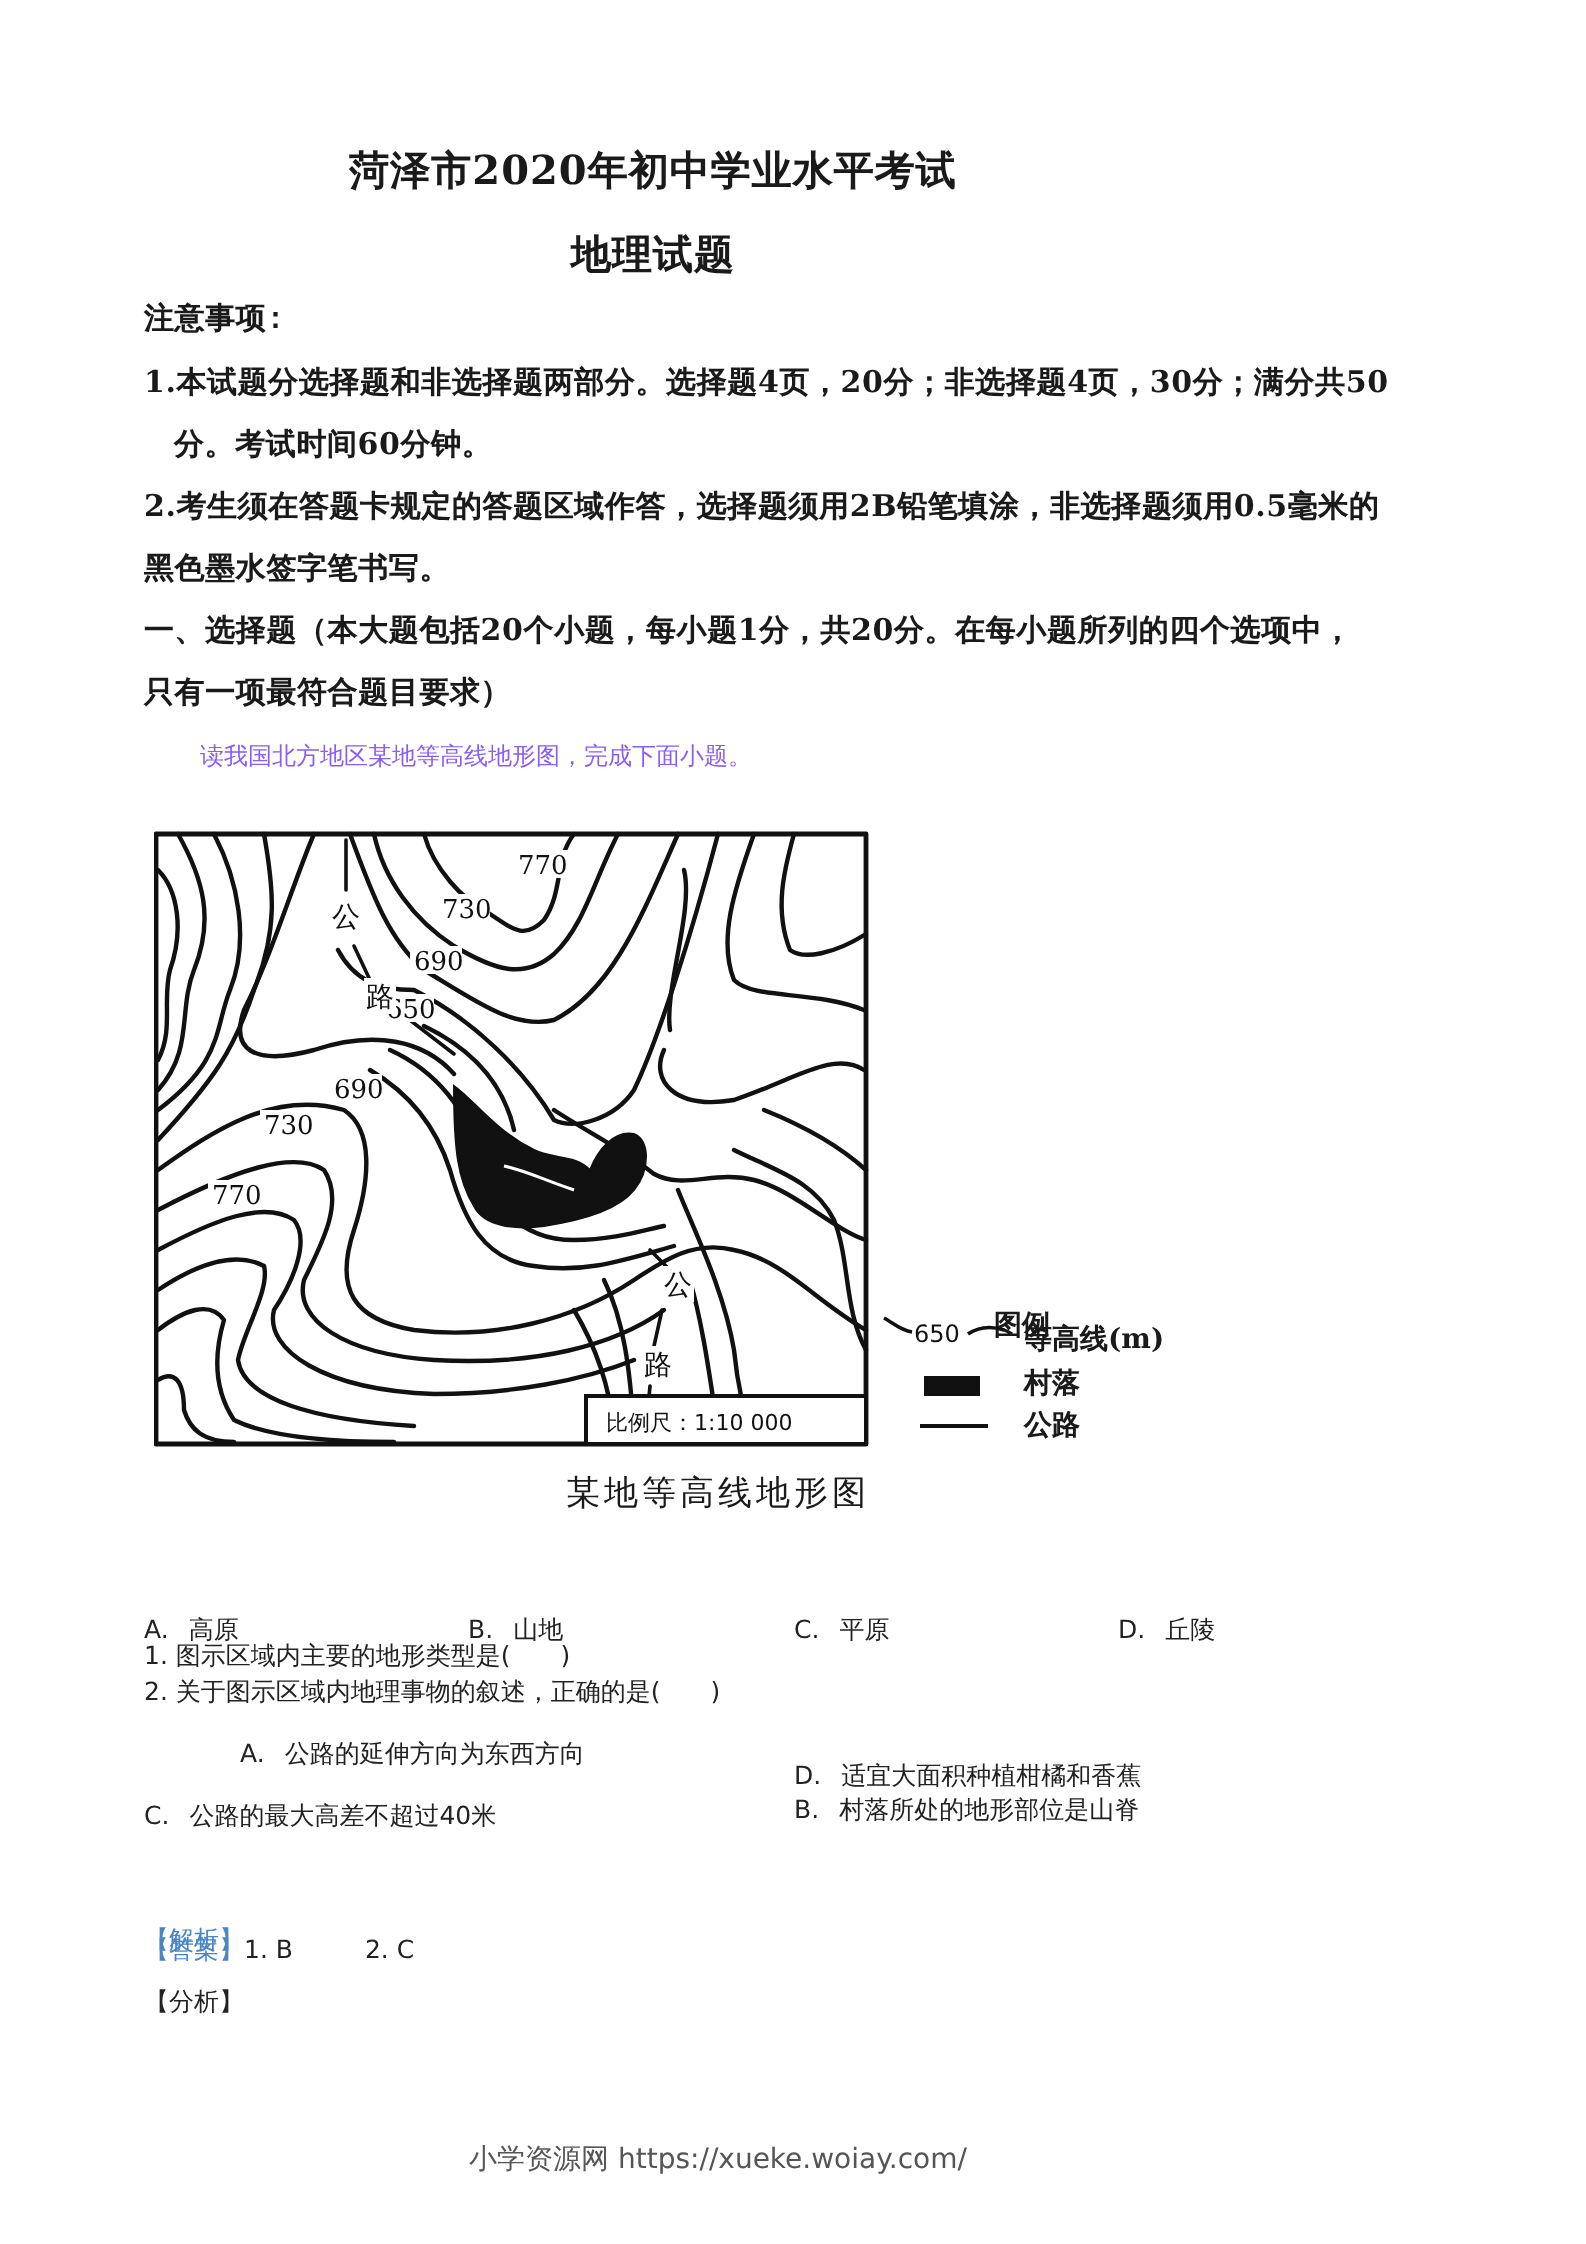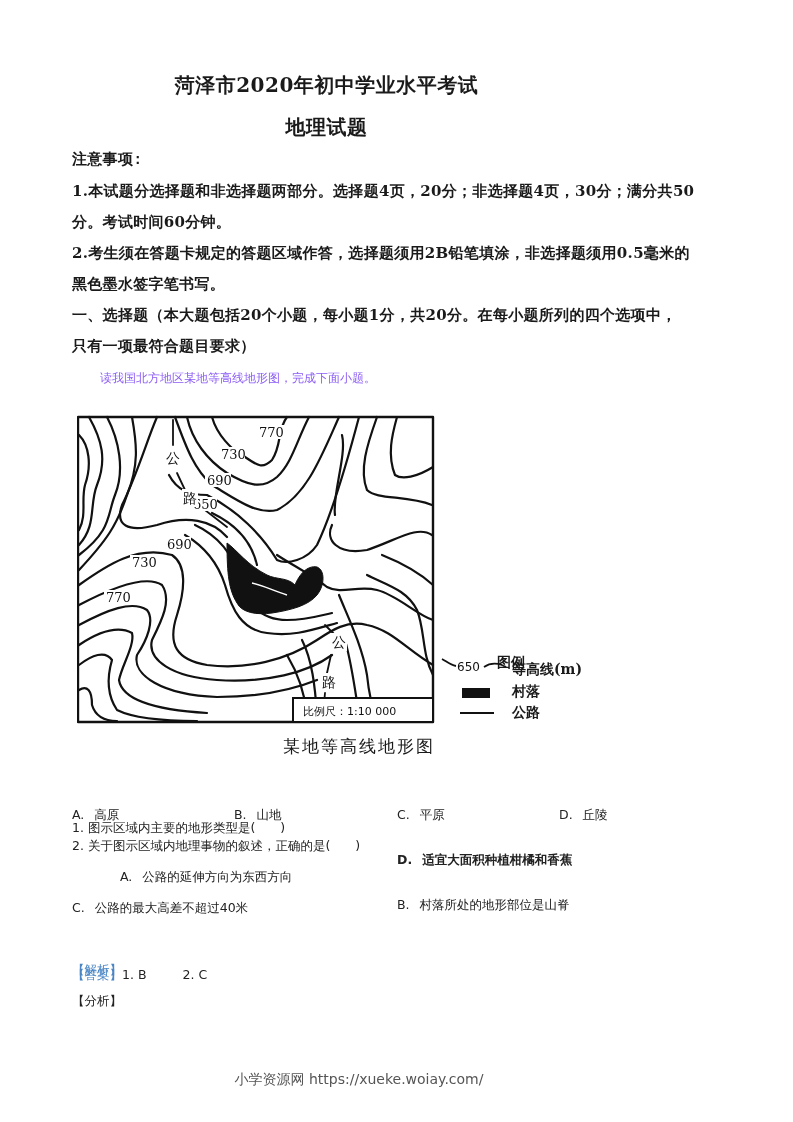--- a/index.html
+++ b/index.html
@@ -20,21 +20,21 @@
     .legend-label { font-size: 14px; font-weight: bold; white-space: nowrap; }
   </style>
 </head>
 <body>
 
 <div class="abs title" style="top:72px;">菏泽市2020年初中学业水平考试</div>
 <div class="abs title" style="top:114px;">地理试题</div>
 
 <div class="abs notice" style="top:150px;font-family:Liberation Mono, monospace;">注意事项:</div>
 <div class="abs notice" style="top:182px;">1.本试题分选择题和非选择题两部分。选择题4页，20分；非选择题4页，30分；满分共50</div>
-<div class="abs notice" style="top:213px;">分。考试时间60分钟。</div>
+<div class="abs notice" style="top:213px;margin-left:15px;">分。考试时间60分钟。</div>
 <div class="abs notice" style="top:244px;">2.考生须在答题卡规定的答题区域作答，选择题须用2B铅笔填涂，非选择题须用0.5毫米的</div>
 <div class="abs notice" style="top:275px;">黑色墨水签字笔书写。</div>
 
 <div class="abs notice" style="top:306px;">一、选择题（本大题包括20个小题，每小题1分，共20分。在每小题所列的四个选项中，</div>
 <div class="abs notice" style="top:337px;">只有一项最符合题目要求）</div>
 
 <div class="abs intro">读我国北方地区某地等高线地形图，完成下面小题。</div>
 
 <svg id="map-figure" class="abs" viewBox="0 0 358 310" xmlns="http://www.w3.org/2000/svg">
   <g fill="none" stroke="#111" stroke-width="2.2" stroke-linejoin="round" stroke-linecap="round">
@@ -149,21 +149,21 @@
 <div class="abs q" style="left:72px;top:838px;">2. 关于图示区域内地理事物的叙述，正确的是(　　)</div>
 <div class="abs q" style="left:86px;top:869px;margin-left:34px;">
   <span class="opt-letter">A.</span><span>公路的延伸方向为东西方向</span>
 </div>
 <div class="abs q" style="left:397px;top:869px;margin-top:28px;">
   <span class="opt-letter">B.</span><span>村落所处的地形部位是山脊</span>
 </div>
 <div class="abs q" style="left:72px;top:900px;">
   <span class="opt-letter">C.</span><span>公路的最大高差不超过40米</span>
 </div>
-<div class="abs q" style="left:397px;top:852px;font-weight:bold;">
+<div class="abs q" style="left:397px;top:880px;">
   <span class="opt-letter">D.</span><span>适宜大面积种植柑橘和香蕉</span>
 </div>
 
 <div class="abs q" style="left:72px;top:967px;">
   <span class="answer-tag">【答案】</span><span>1. B</span><span style="display:inline-block;width:36px;"></span><span>2. C</span>
 </div>
 <div class="abs q answer-tag" style="left:72px;top:962px;">【解析】</div>
 <div class="abs q" style="left:72px;top:993px;">【分析】</div>
 
 <div class="abs footer">小学资源网 https://xueke.woiay.com/</div>

